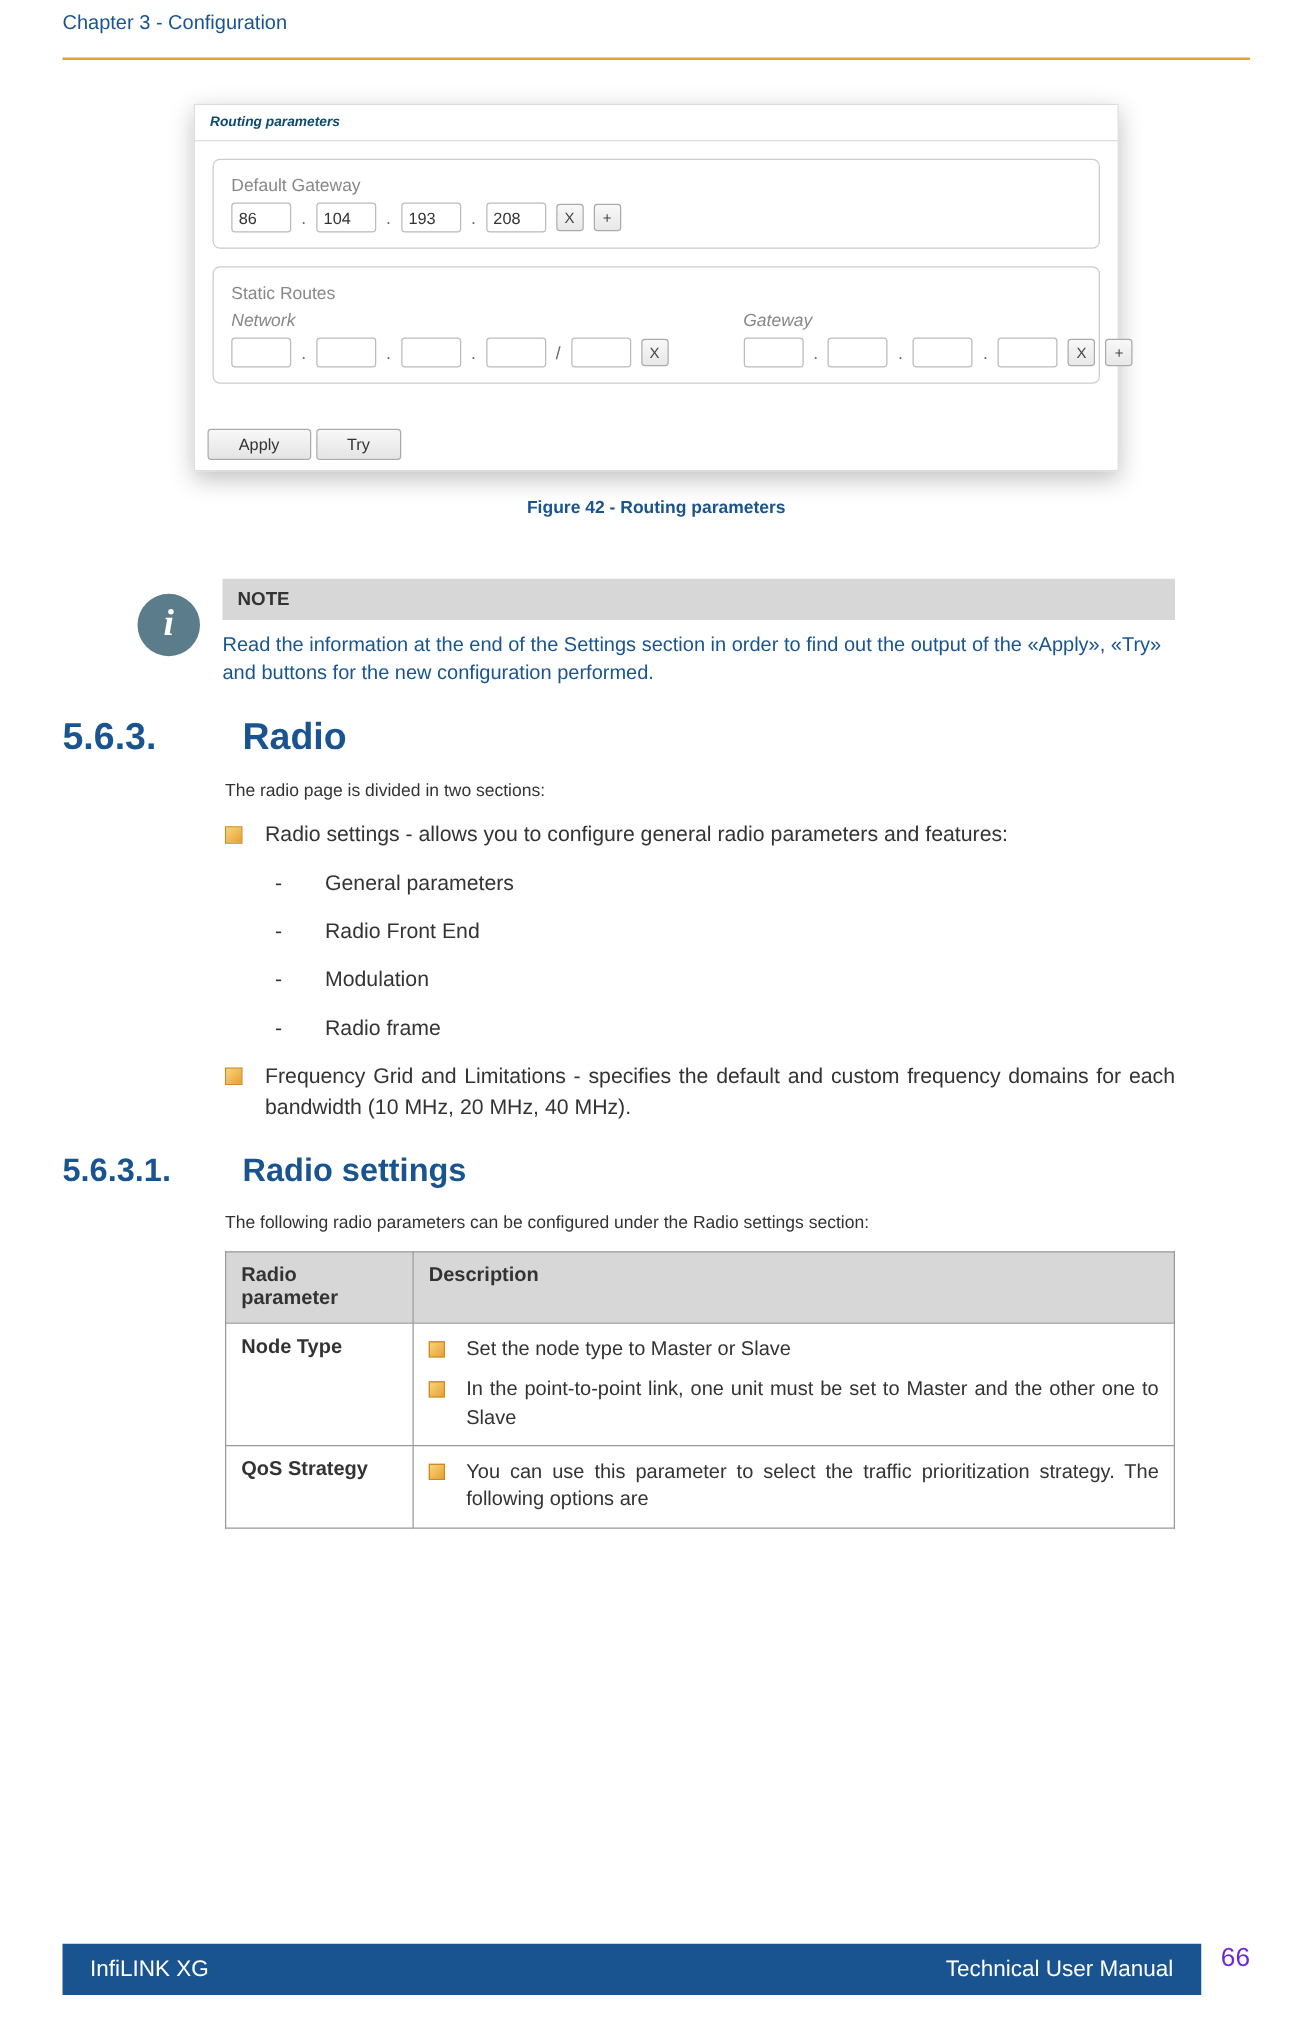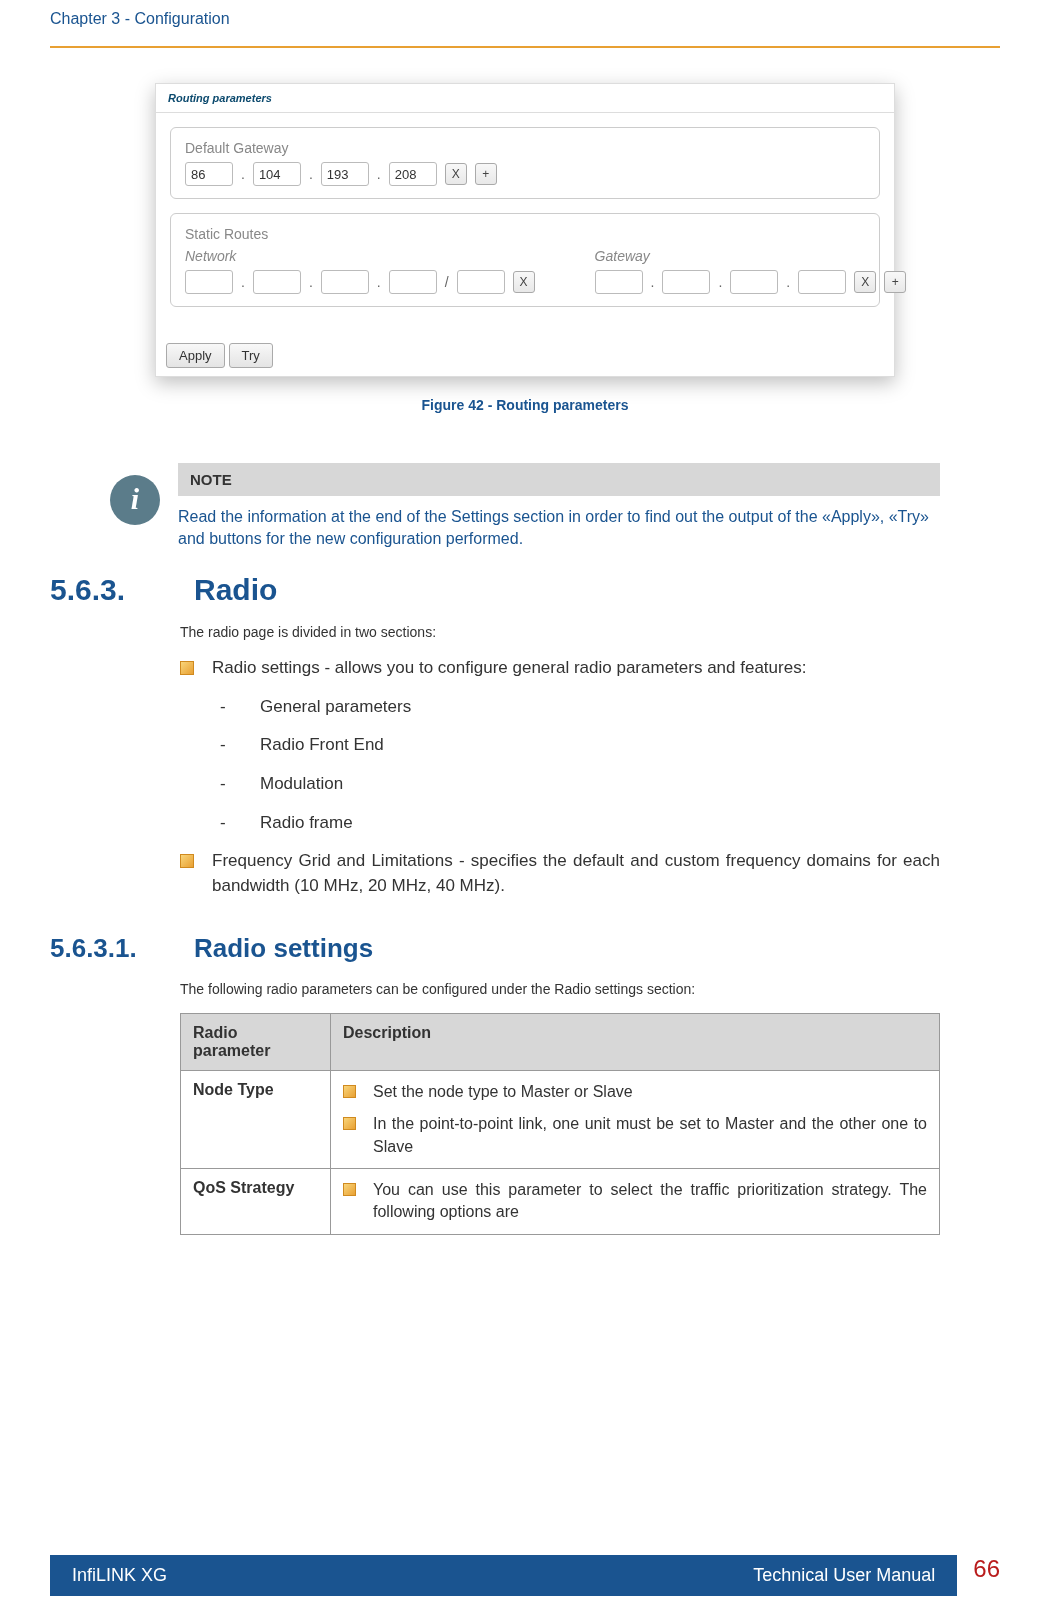--- a/index.html
+++ b/index.html
@@ -100,21 +100,21 @@
   .col .label { margin-bottom: 6px; font-style: italic; }
   .btnrow {
     padding: 8px 10px;
     display: flex;
     gap: 4px;
   }
   .btn {
     border: 1px solid #aaa;
     border-radius: 3px;
     background: linear-gradient(#f8f8f8,#e4e4e4);
-    padding: 4px 12px;
+    padding: 4px 24px;
     font-size: 13px;
     color: #333;
   }
   .figure-caption {
     text-align: center;
     color: #1a5490;
     font-weight: bold;
     font-size: 14px;
     margin-top: 20px;
     margin-bottom: 20px;
@@ -161,21 +161,20 @@
     margin: 22px 0 15px 0;
   }
   .section-num {
     color: #1a5490;
     font-size: 30px;
     font-weight: bold;
     width: 110px;
   }
   .section-num-sub {
     font-size: 26px;
-    margin-top: 12px;
   }
   .section-title {
     color: #1a5490;
     font-size: 30px;
     font-weight: bold;
   }
   .section-title-sub { font-size: 26px; }
   .body-text {
     font-size: 14px;
     color: #333;
@@ -269,22 +268,22 @@
   .footer-bar {
     background: #1a5490;
     color: #fff;
     flex: 1;
     display: flex;
     justify-content: space-between;
     padding: 10px 22px;
     font-size: 18px;
   }
   .footer-page {
-    color: #b91c1c;
-    font-size: 24px;
+    color: #6d28d9;
+    font-size: 21px;
     padding-left: 16px;
   }
 </style>
 </head>
 <body>
 
 <div class="page">
   <div class="chapter-header">Chapter 3 - Configuration</div>
   <hr class="hr-orange">
 

